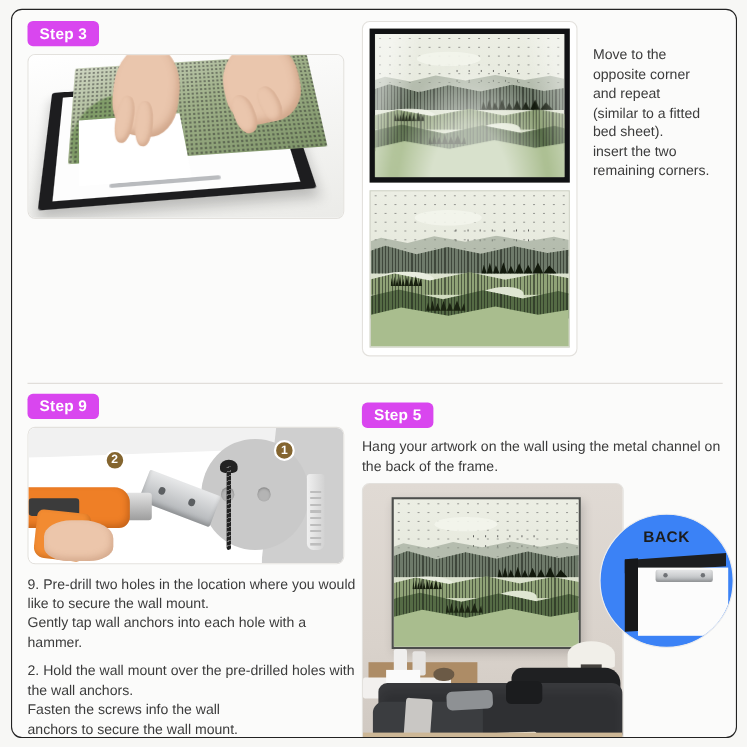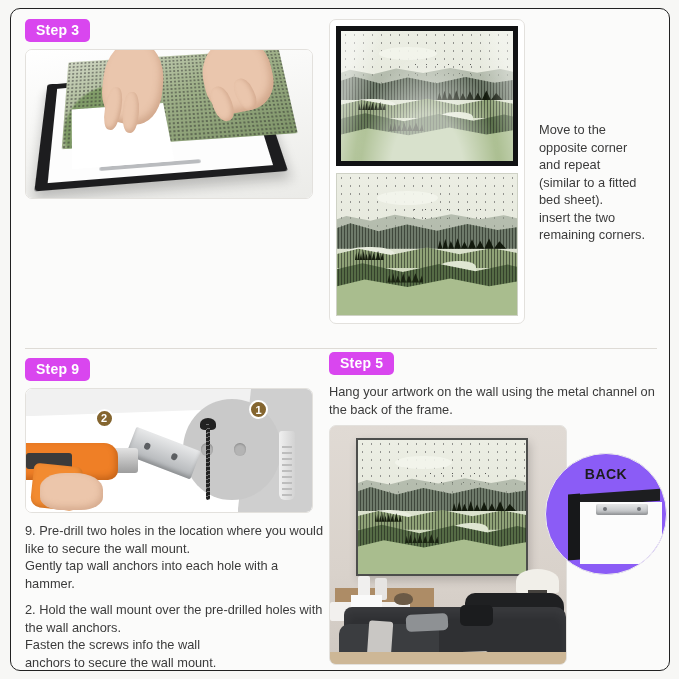--- a/index.html
+++ b/index.html
@@ -52,21 +52,21 @@
   }
 
   .col { position: absolute; }
 
   
   #s3-left  { left: 14px; top: 10px;  width: 300px; }
   #s3-right { left: 318px; top: 10px; width: 330px; }
 
   
   #s4-col { left: 14px;  top: 8px;  width: 300px; }
-  #s5-col { left: 318px; top: 2px;  width: 330px; }
+  #s5-col { left: 318px; top: 16px;  width: 330px; }
 
   
   .photo-card {
     border: 1px solid #e3e1dd;
     border-radius: 7px;
     background: #ffffff;
     overflow: hidden;
     position: relative;
   }
 
@@ -275,21 +275,21 @@
         background:#1b1c1e; border-radius:5px; }
   .rm-throw { position:absolute; left:16%; top:82%; width:10%; height:16%;
         background:#c9c7c4; border-radius:3px; transform: rotate(4deg); }
   .rm-magazine { position:absolute; left:45%; top:95%; width:22%; height:5%;
         background:#efe9dd; border-radius:2px; transform: rotate(-2deg); }
   .rm-floor { position:absolute; left:0; bottom:0; width:100%; height:5%;
         background:#cdb796; }
 
   .back-callout {
     position:absolute; right:-8px; top:28px; width:122px; height:122px;
-    border-radius:50%; background:#8b5cf6; overflow:hidden;
+    border-radius:50%; background:#3b82f6; overflow:hidden;
     border:1px solid #ececec;
   }
   .back-label {
     position:absolute; top:12px; left:0; width:100%; text-align:center;
     font-size:14px; font-weight:700; color:#1c1c1c; letter-spacing:.5px;
   }
   .bc-frame-v { position:absolute; left:22px; top:40px; width:12px; height:66px; background:#17181a;
     transform: skewY(-4deg); }
   .bc-frame-h { position:absolute; left:22px; top:38px; width:92px; height:12px; background:#1d1e20;
     transform: skewY(-4deg); }
@@ -327,21 +327,21 @@
           <div class="hand hand-right">
             <div class="finger" style="left:6%;top:60%;width:28%;height:48%;transform:rotate(-10deg);"></div>
             <div class="finger" style="left:42%;top:56%;width:26%;height:44%;transform:rotate(-14deg);"></div>
           </div>
         </div>
       </div>
 
     </div>
 
     <div class="col" id="s3-right">
-      <div style="display:flex;align-items:center;">
+      <div style="display:flex;align-items:flex-start;">
 
         <div class="photo-card" id="s3-photo-card">
 
           <div class="art-panel" id="art-top">
             <div class="landscape">
               <div class="ls-sky-dots"></div>
               <div class="ls-cloud"></div>
               <div class="ls-birds"></div>
               <div class="ls-ridge r1"></div>
               <div class="ls-ridge r2"></div>

